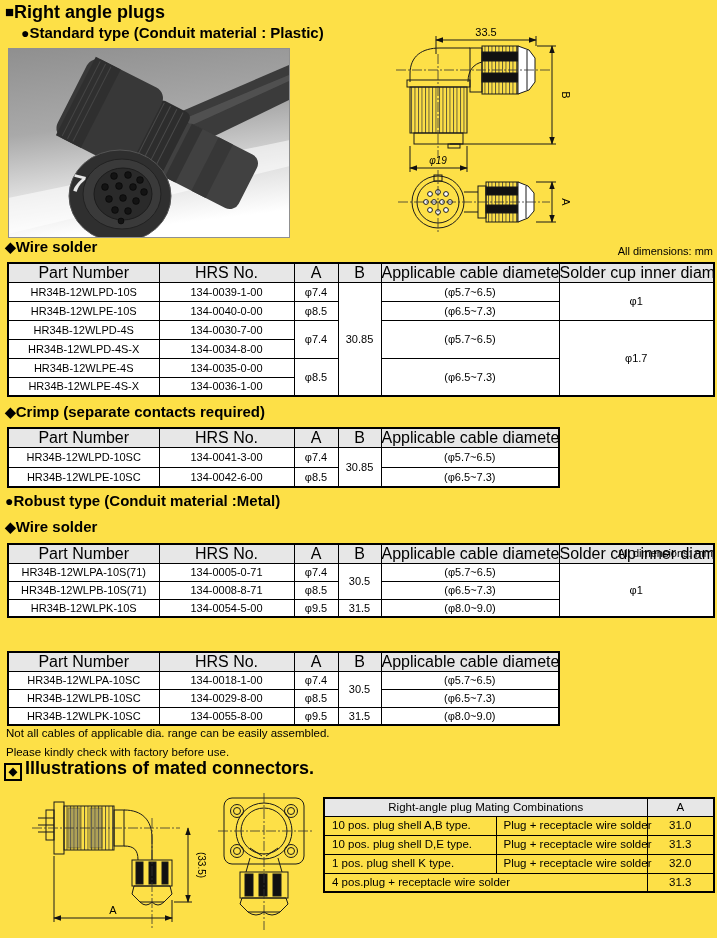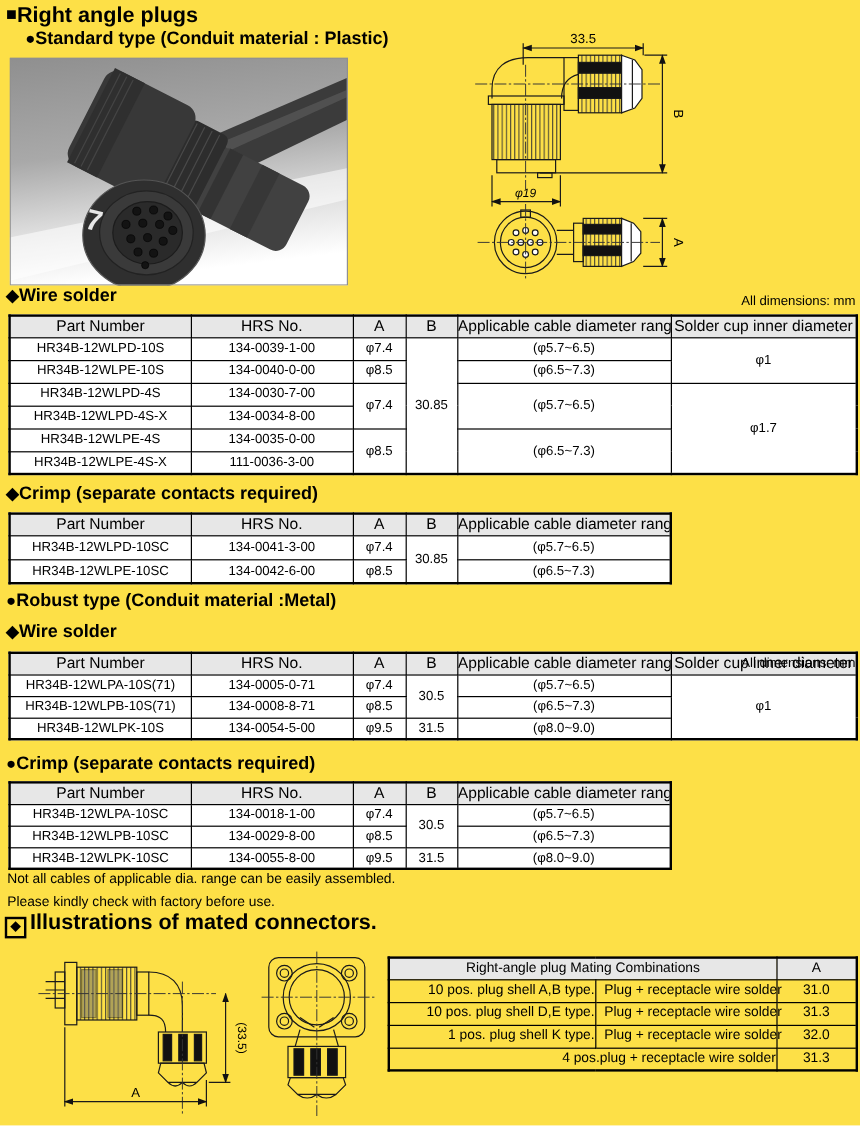--- a/index.html
+++ b/index.html
@@ -17,34 +17,34 @@
   .note { font-size:11.5px; }
   .boxed-diamond {
     display:inline-block; width:14px; height:14px; border:2px solid #000;
     text-align:center; line-height:12px; font-size:11px; vertical-align:-1px; margin-right:3px;
   }
   table.tbl { border-collapse:collapse; table-layout:fixed; font-size:11px; border:2px solid #000; background:#fff; }
   table.tbl th, table.tbl td {
     border:1px solid #000; padding:0; text-align:center; vertical-align:middle;
     overflow:hidden; white-space:nowrap; line-height:1.1;
   }
-  table.tbl th { background:#e7e7e7; font-weight:normal; font-size:13px; }
+  table.tbl th { background:#e7e7e7; font-weight:normal; font-size:16px; }
   th.th-small { font-size:8.8px; }
   th.th-cup { font-size:10.5px; }
   td.part { text-align:left; padding-left:8px; }
   tr.hdr { height:18px; }
   tr.r18 { height:18px;margin-left:20px; }
   tr.r19 { height:19px; }
   tr.r20 { height:20px;margin-top:22px; }
   table.mtbl { border-collapse:collapse; table-layout:fixed; font-size:11.5px; border:2px solid #000; }
   table.mtbl th, table.mtbl td {
     border:1px solid #000; padding:0; text-align:center; vertical-align:middle; white-space:nowrap; line-height:1.1;
   }
   table.mtbl th { background:#e7e7e7; font-weight:normal; }
-  table.mtbl td.left { text-align:right; padding-left:7px; }
+  table.mtbl td.left { text-align:left; padding-left:7px; }
   .overlay-dim { z-index:5; }
   svg text { font-family:"Liberation Sans", sans-serif; }
 </style>
 </head>
 <body>
 
 <div class="page">
 
   <div class="abs h1" style="left:5px; top:2px;">
     <span class="bullet-lg">■</span><span>Right angle plugs</span>
@@ -225,21 +225,21 @@
       <td>134-0034-8-00</td>
     </tr>
     <tr class="r19">
       <td class="part">HR34B-12WLPE-4S</td>
       <td>134-0035-0-00</td>
       <td rowspan="2">φ8.5</td>
       <td rowspan="2">(φ6.5~7.3)</td>
     </tr>
     <tr class="r19">
       <td class="part">HR34B-12WLPE-4S-X</td>
-      <td>111-0036-3-00</td>
+      <td>134-0036-1-00</td>
     </tr>
   </tbody>
     </table>
 
   <div class="abs h3" style="left:5px; top:403px;">
     <span class="bullet">◆</span><span>Crimp (separate contacts required)</span>
   </div>
   <table class="tbl abs" style="left:7px; top:427px; width:551px;">
     <colgroup>
         <col style="width:151px">
@@ -316,23 +316,20 @@
       <td>134-0054-5-00</td>
       <td>φ9.5</td>
       <td>31.5</td>
       <td>(φ8.0~9.0)</td>
     </tr>
   </tbody>
     </table>
 
   <div class="abs alldim overlay-dim" style="right:4px; top:547px;">All dimensions: mm</div>
 
-  <div class="abs h3" style="left:5px; top:628px;">
-    <span class="bullet">●</span><span>Crimp (separate contacts required)</span>
-  </div>
   <table class="tbl abs" style="left:7px; top:651px; width:551px;">
     <colgroup>
         <col style="width:151px">
         <col style="width:135px">
         <col style="width:44px">
         <col style="width:43px">
         <col style="width:178px">
       </colgroup>
     <tbody>
         <tr class="hdr">

